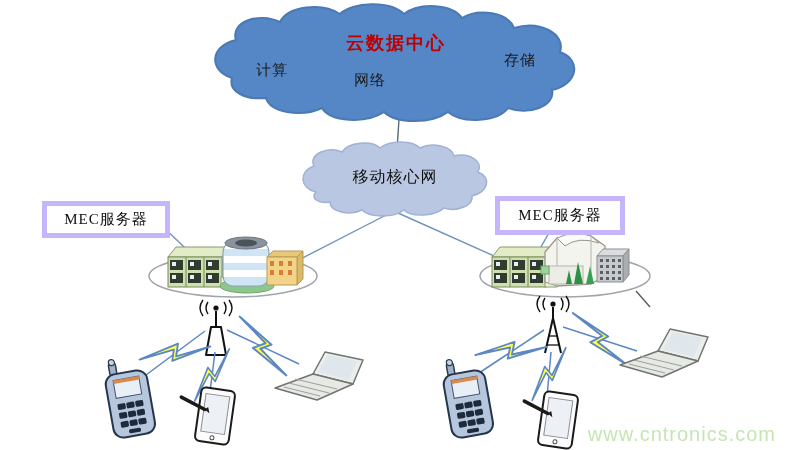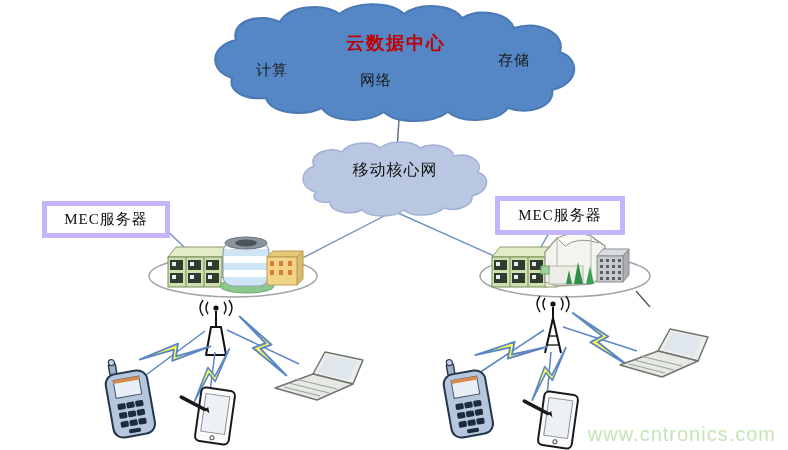--- a/index.html
+++ b/index.html
@@ -7,23 +7,23 @@
     position:relative;width:788px;height:450px;background:#ffffff;overflow:hidden;
     font-family:"Liberation Serif","DejaVu Serif",serif;
   }
   .stage svg{position:absolute;left:0;top:0;}
   .lbl{position:absolute;color:#1a1a1a;white-space:nowrap;z-index:3;}
   .cloud-title{
     left:322px;top:31px;width:148px;text-align:center;
     font-size:18px;font-weight:bold;color:#c00000;letter-spacing:2px;
   }
   .lbl-compute{left:256px;top:61px;width:44px;text-align:left;font-size:15px;letter-spacing:1px;}
-  .lbl-network{left:354px;top:71px;width:44px;text-align:center;font-size:15px;letter-spacing:1px;}
-  .lbl-storage{left:492px;top:51px;width:44px;text-align:center;font-size:15px;letter-spacing:1px;}
-  .lbl-core{left:330px;top:160px;width:130px;text-align:center;font-size:16px;letter-spacing:1px;color:#111;}
+  .lbl-network{left:354px;top:71px;width:44px;font-size:15px;letter-spacing:1px;}
+  .lbl-storage{left:492px;top:51px;width:44px;text-align:right;font-size:15px;letter-spacing:1px;}
+  .lbl-core{left:330px;top:167px;width:130px;text-align:center;font-size:16px;letter-spacing:1px;color:#111;}
   .mecbox{
     position:absolute;background:#ffffff;border:5px solid #c4b5fd;
     text-align:center;font-size:15px;letter-spacing:1px;color:#111;z-index:3;
   }
   .mecbox.left{left:42px;top:201px;width:118px;height:27px;line-height:27px;}
   .mecbox.right{left:495px;top:196px;width:120px;height:29px;line-height:29px;}
   .watermark{
     position:absolute;right:12px;bottom:4px;z-index:3;
     font-family:"Liberation Sans","DejaVu Sans",sans-serif;
     font-size:20px;color:#c5e6b4;letter-spacing:1px;

